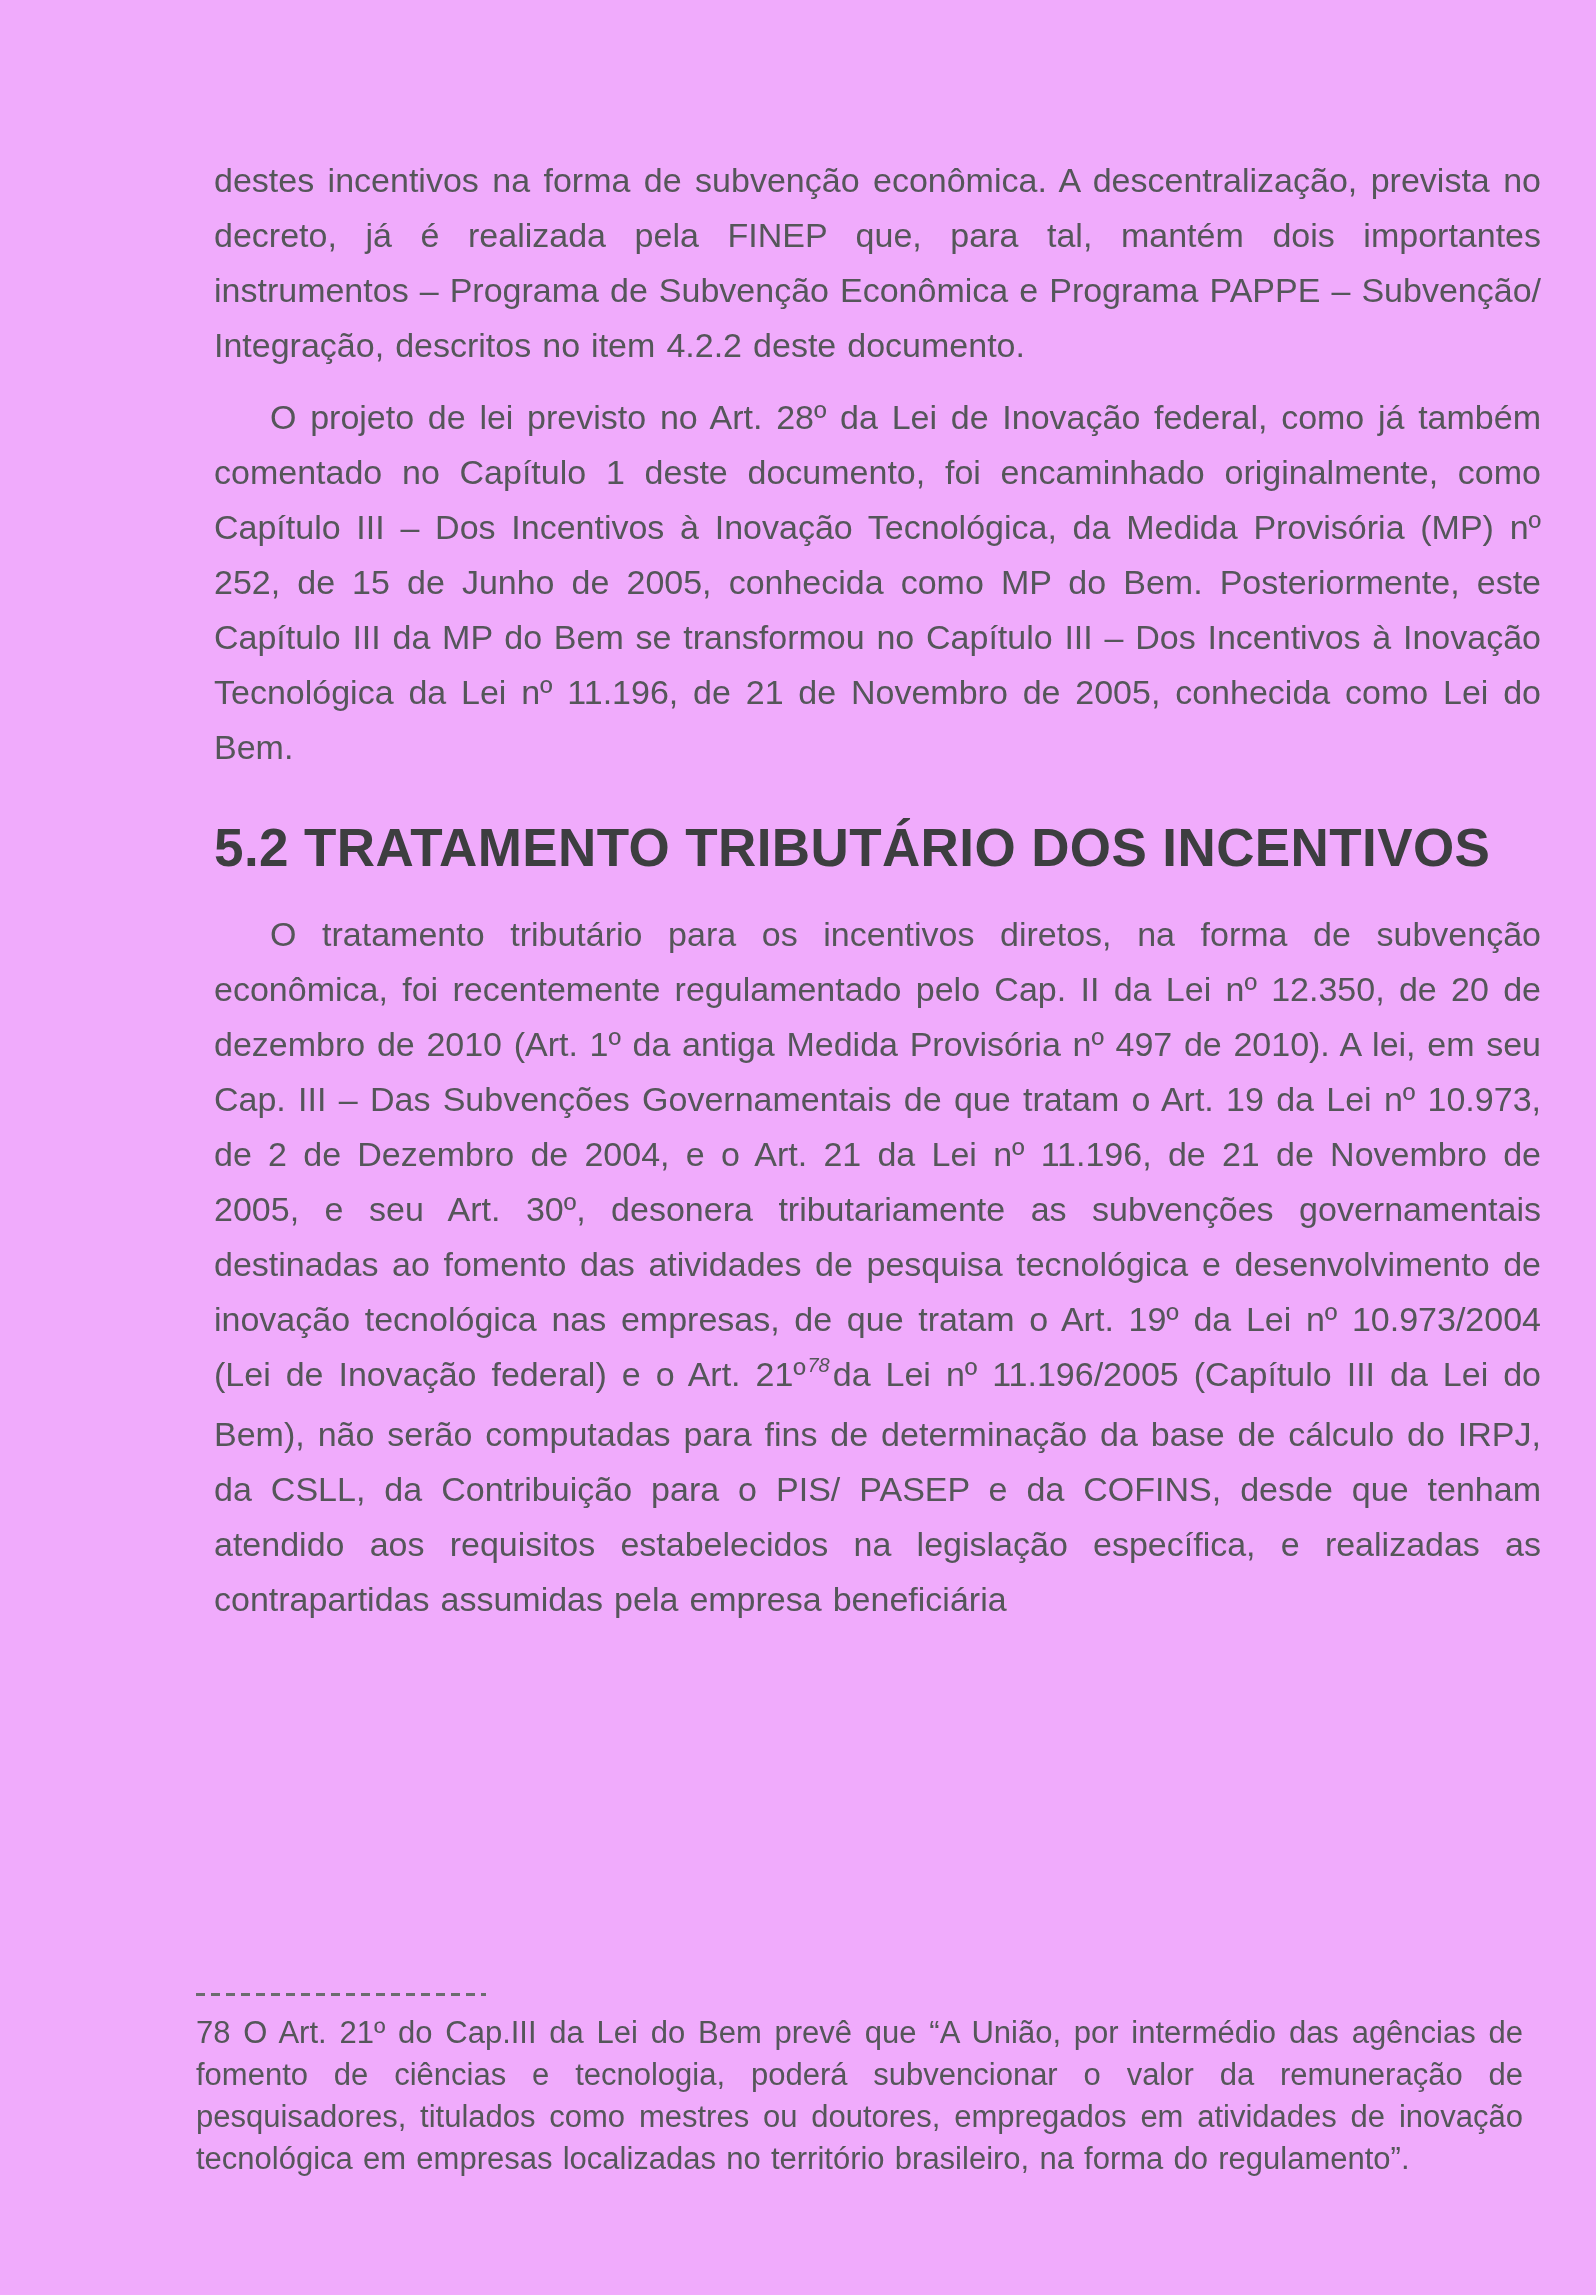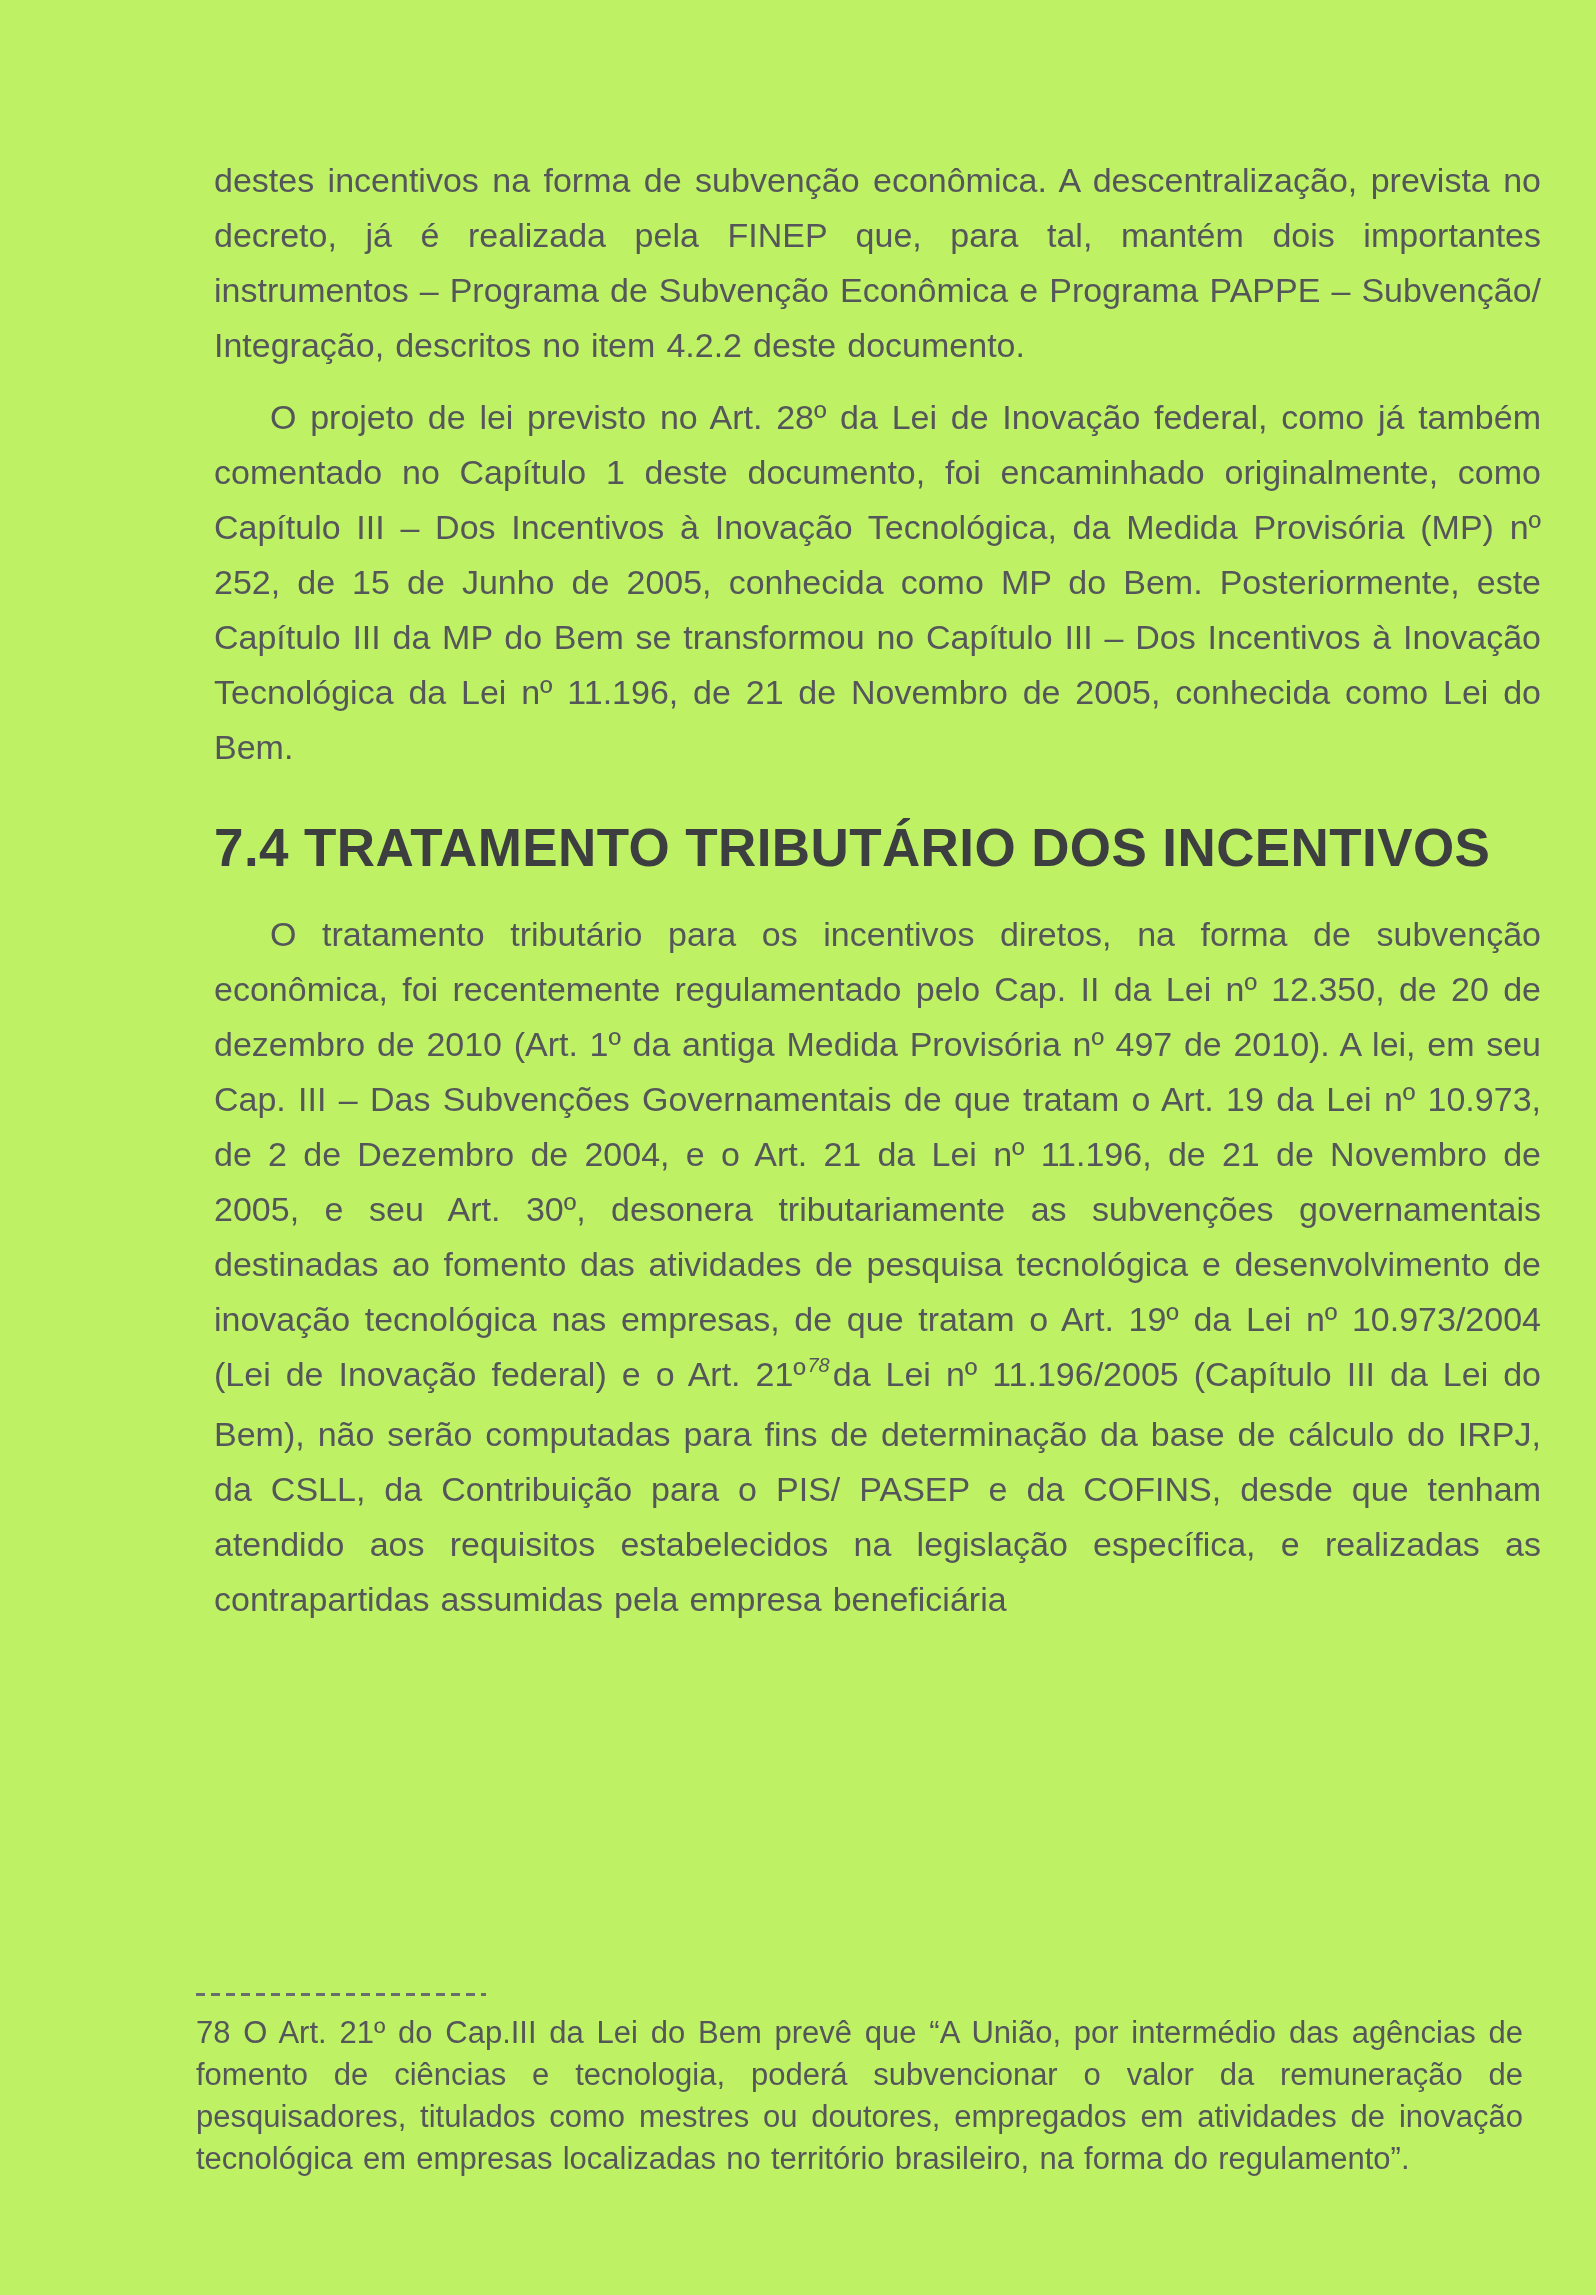--- a/index.html
+++ b/index.html
@@ -4,21 +4,21 @@
 <style>
   html, body {
     margin: 0;
     padding: 0;
     background: #ffffff;
   }
   .page {
     position: relative;
     width: 1597px;
     height: 2295px;
-    background: #bef264;
+    background: #f0abfc;
     font-family: "Liberation Sans", "DejaVu Sans", sans-serif;
     color: #55565a;
     overflow: hidden;
   }
   .content {
     position: absolute;
     left: 214px;
     top: 153px;
     width: 1327px;
   }
@@ -102,21 +102,21 @@
 <body>
 
 <div class="page">
 
   <div class="content">
 
     <p class="body">destes incentivos na forma de subvenção econômica. A descentralização, prevista no decreto, já é realizada pela FINEP que, para tal, mantém dois importantes instrumentos – Programa de Subvenção Econômica e Programa PAPPE – Subvenção/ Integração, descritos no item 4.2.2 deste documento.</p>
 
     <p class="body indent">O projeto de lei previsto no Art. 28º da Lei de Inovação federal, como já também comentado no Capítulo 1 deste documento, foi encaminhado originalmente, como Capítulo III – Dos Incentivos à Inovação Tecnológica, da Medida Provisória (MP) nº 252, de 15 de Junho de 2005, conhecida como MP do Bem. Posteriormente, este Capítulo III da MP do Bem se transformou no Capítulo III – Dos Incentivos à Inovação Tecnológica da Lei nº 11.196, de 21 de Novembro de 2005, conhecida como Lei do Bem.</p>
 
-    <h1 class="section-heading">7.4 TRATAMENTO TRIBUTÁRIO DOS INCENTIVOS</h1>
+    <h1 class="section-heading">5.2 TRATAMENTO TRIBUTÁRIO DOS INCENTIVOS</h1>
 
 
     <p class="body indent"><span>O tratamento tributário para os incentivos diretos, na forma de subvenção econômica, foi recentemente regulamentado pelo Cap. II da Lei nº 12.350, de 20 de dezembro de 2010 (Art. 1º da antiga Medida Provisória nº 497 de 2010). A lei, em seu Cap. III – Das Subvenções Governamentais de que tratam o Art. 19 da Lei nº 10.973, de 2 de Dezembro de 2004, e o Art. 21 da Lei nº 11.196, de 21 de Novembro de 2005, e seu Art. 30º, desonera tributariamente as subvenções governamentais destinadas ao fomento das atividades de pesquisa tecnológica e desenvolvimento de inovação tecnológica nas empresas, de que tratam o Art. 19º da Lei nº 10.973/2004 (Lei de Inovação federal) e o Art. 21º</span><sup class="fn-ref">78</sup><span>da Lei nº 11.196/2005 (Capítulo III da Lei do Bem), não serão computadas para fins de determinação da base de cálculo do IRPJ, da CSLL, da Contribuição para o PIS/ PASEP e da COFINS, desde que tenham atendido aos requisitos estabelecidos na legislação específica, e realizadas as contrapartidas assumidas pela empresa beneficiária</span></p>
 
 
   </div>
 
   <div class="footnote-area">
     <div class="footnote-separator"></div>
     <p class="footnote-text">78 O Art. 21º do Cap.III da Lei do Bem prevê que “A União, por intermédio das agências de fomento de ciências e tecnologia, poderá subvencionar o valor da remuneração de pesquisadores, titulados como mestres ou doutores, empregados em atividades de inovação tecnológica em empresas localizadas no território brasileiro, na forma do regulamento”.</p>

